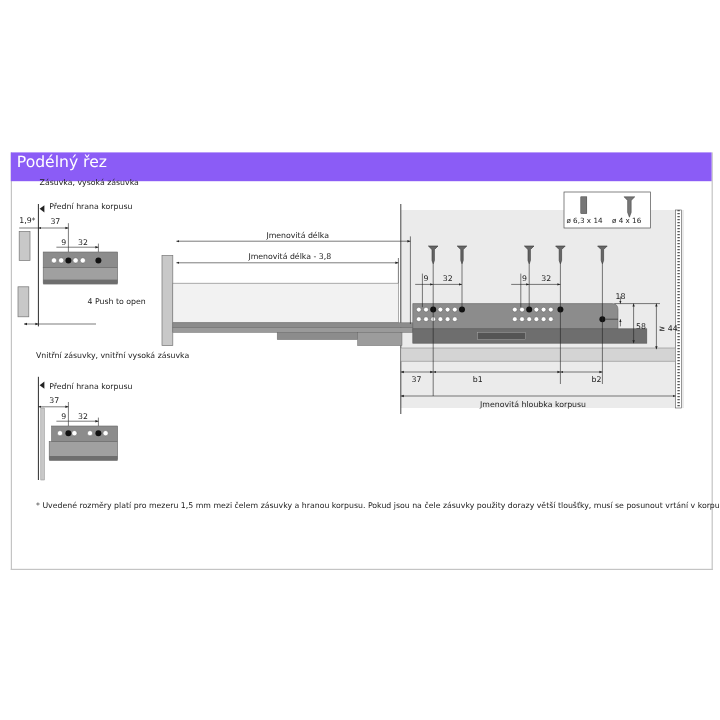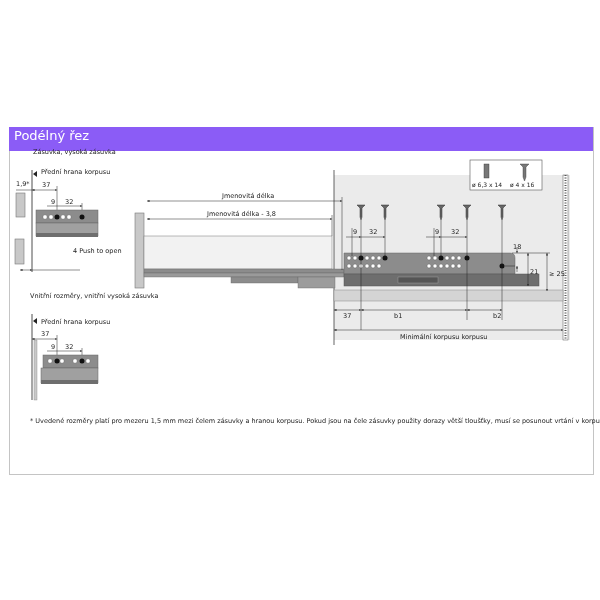--- a/index.html
+++ b/index.html
@@ -191,35 +191,35 @@
 </svg>
 
 <div class="lbl" style="left:33px;top:148px;">Zásuvka, vysoká zásuvka</div>
 <div class="lbl" style="left:41px;top:168px;">Přední hrana korpusu</div>
 <div class="lbl" style="left:16px;top:180px;">1,9*</div>
 <div class="lbl" style="left:42px;top:181px;">37</div>
 <div class="lbl" style="left:51px;top:198px;">9</div>
 <div class="lbl" style="left:65px;top:198px;">32</div>
 <div class="lbl" style="left:38px;top:247px;margin-left:35px;">4 Push to open</div>
 
-<div class="lbl" style="left:30px;top:292px;">Vnitřní rozměry, vnitřní vysoká zásuvka</div>
+<div class="lbl" style="left:30px;top:292px;">Vnitřní zásuvky, vnitřní vysoká zásuvka</div>
 <div class="lbl" style="left:41px;top:318px;">Přední hrana korpusu</div>
 <div class="lbl" style="left:41px;top:330px;">37</div>
 <div class="lbl" style="left:51px;top:343px;">9</div>
 <div class="lbl" style="left:65px;top:343px;">32</div>
 
 <div class="lbl" style="left:222px;top:192px;">Jmenovitá délka</div>
 <div class="lbl" style="left:207px;top:210px;">Jmenovitá délka - 3,8</div>
 <div class="lbl" style="left:353px;top:228px;">9</div>
 <div class="lbl" style="left:369px;top:228px;">32</div>
 <div class="lbl" style="left:435px;top:228px;">9</div>
 <div class="lbl" style="left:451px;top:228px;">32</div>
 <div class="lbl" style="left:513px;top:243px;">18</div>
-<div class="lbl" style="left:530px;top:268px;">21</div>
-<div class="lbl" style="left:549px;top:270px;">≥ 25</div>
+<div class="lbl" style="left:530px;top:268px;">58</div>
+<div class="lbl" style="left:549px;top:270px;">≥ 44</div>
 <div class="lbl" style="left:343px;top:312px;">37</div>
 <div class="lbl" style="left:394px;top:312px;">b1</div>
 <div class="lbl" style="left:480px;top:312px;padding-left:13px;">b2</div>
-<div class="lbl" style="left:400px;top:333px;">Minimální korpusu korpusu</div>
+<div class="lbl" style="left:400px;top:333px;">Jmenovitá hloubka korpusu</div>
 <div class="lbl" style="left:472px;top:181px;font-size:6px;">ø 6,3 x 14</div>
 <div class="lbl" style="left:510px;top:181px;font-size:6px;">ø 4 x 16</div>
 
 <div id="note">* Uvedené rozměry platí pro mezeru 1,5 mm mezi čelem zásuvky a hranou korpusu. Pokud  jsou na čele zásuvky použity dorazy větší tloušťky, musí se posunout vrtání v korpusu.</div>
 
 </body></html>

